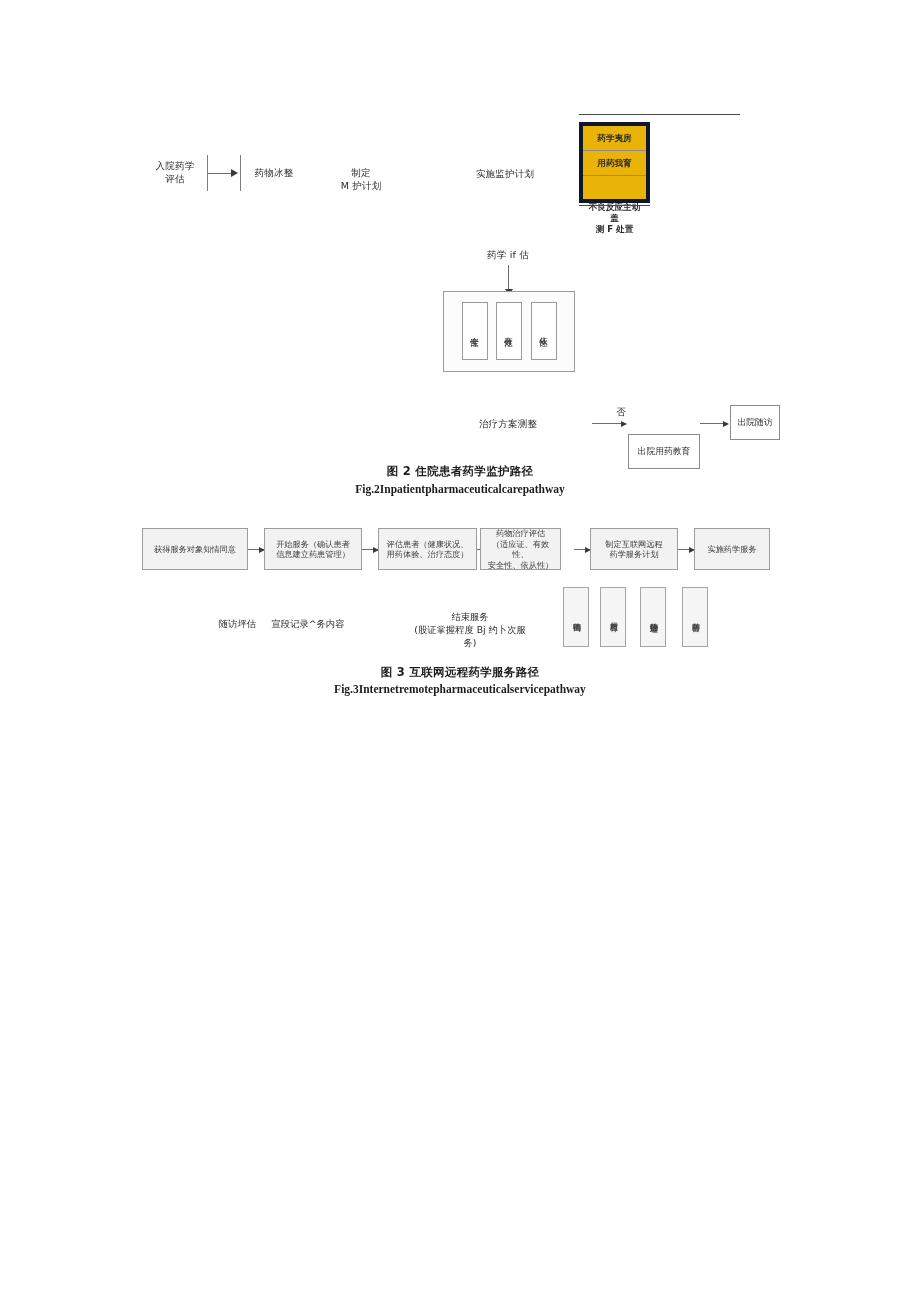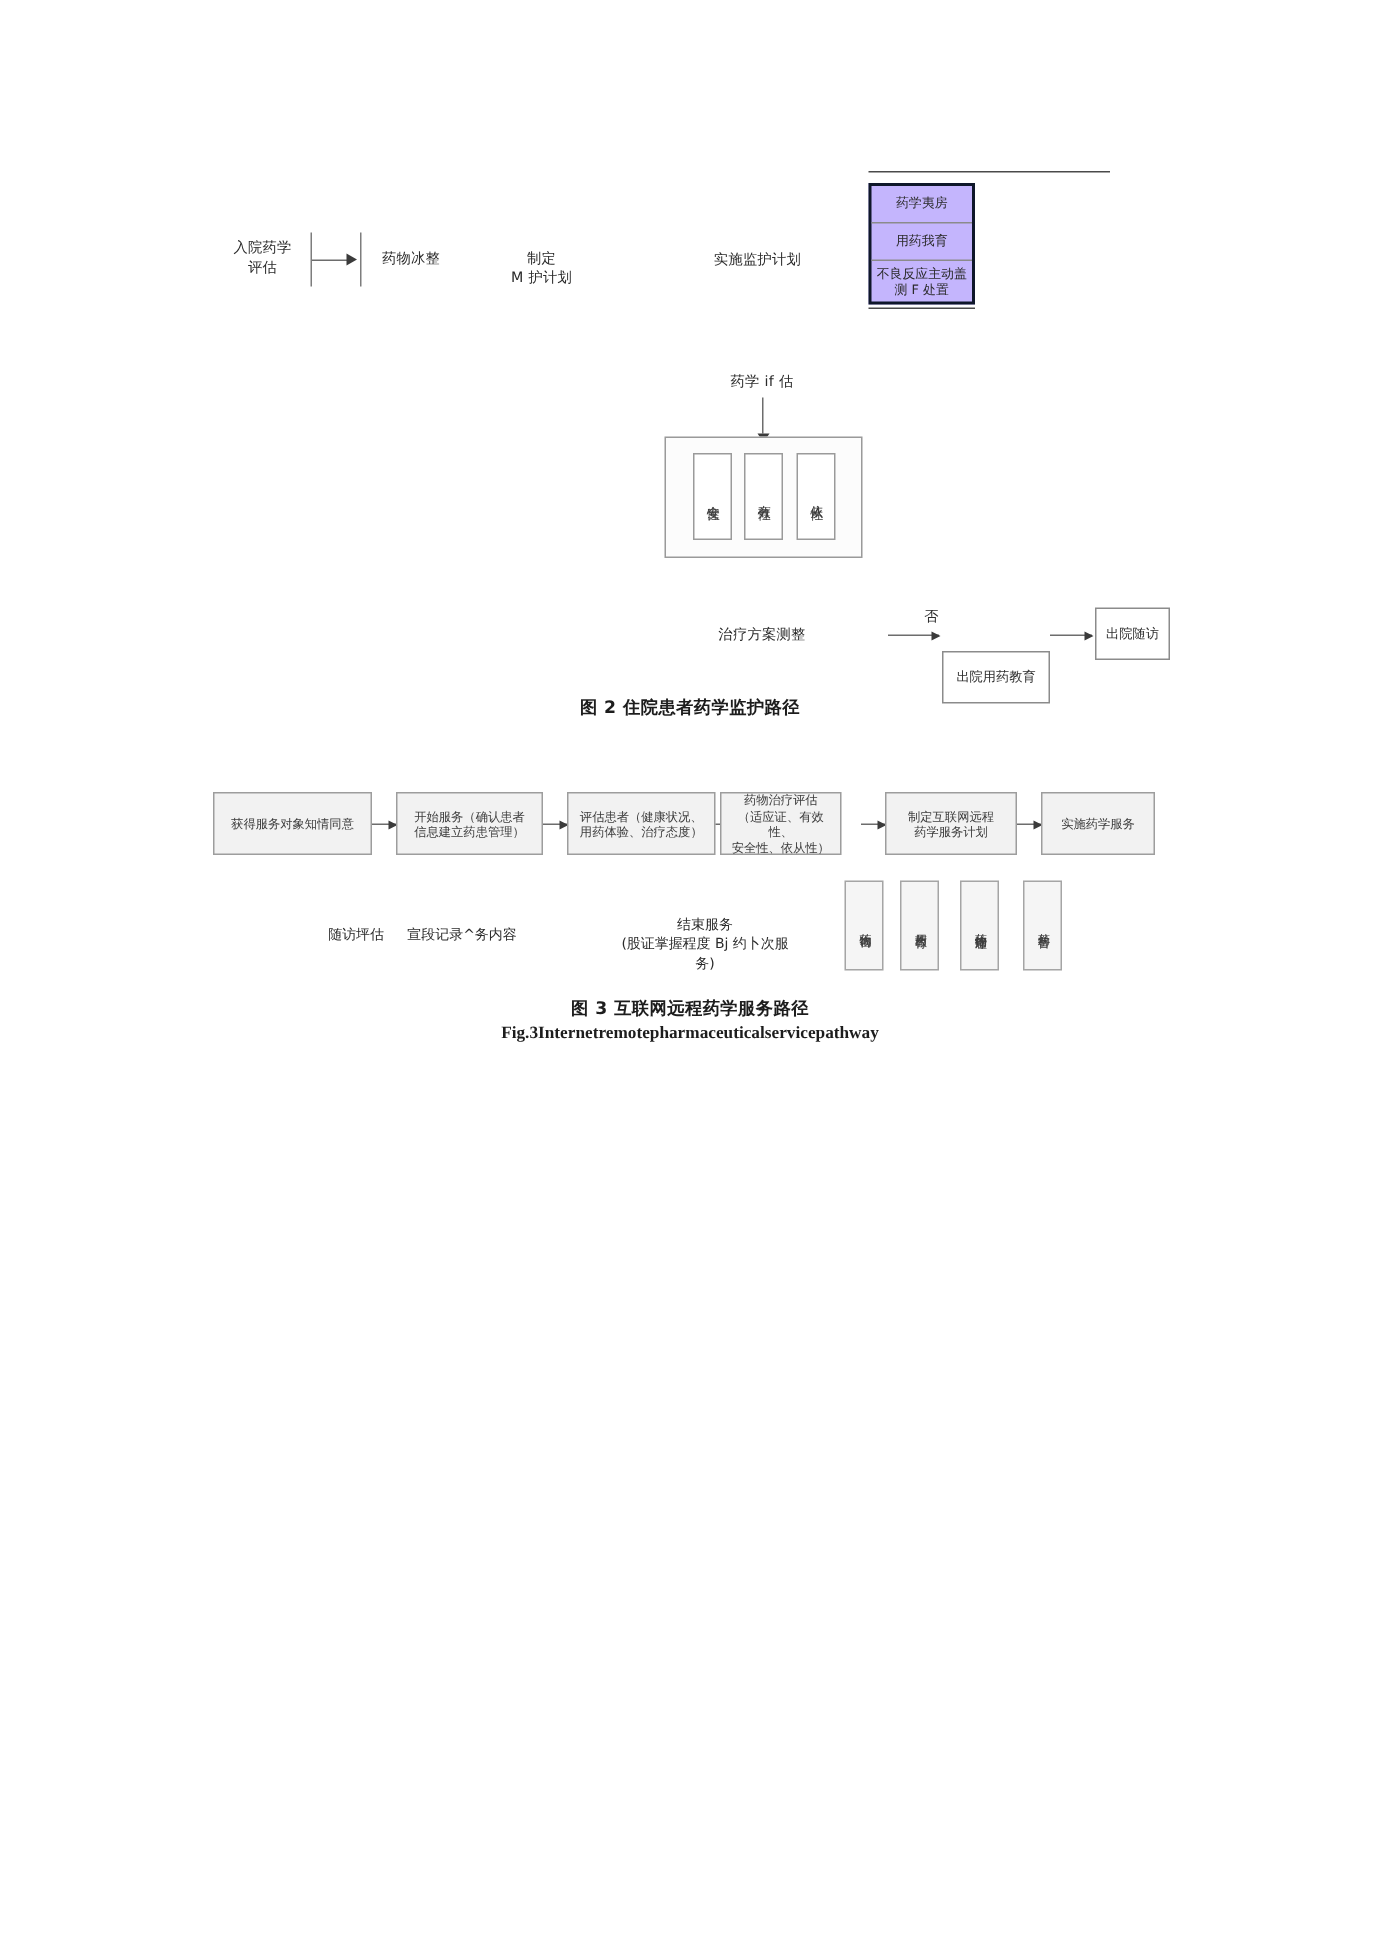--- a/index.html
+++ b/index.html
@@ -99,38 +99,39 @@
     margin-top: -4px;
     width: 0; height: 0;
     border-left: 7px solid #3b3b3b;
     border-top: 4px solid transparent;
     border-bottom: 4px solid transparent;
   }
 
   
   .mini-table {
     position: absolute;
-    border: 2px solid #0f172a;
-    background: #c4b5fd;
-    box-sizing: border-box;
+    border: 4px solid #0f172a;
+    background: #eab308;
+    box-sizing: border-box;
+    font-weight: bold;
   }
   .mini-row {
     box-sizing: border-box;
     border-bottom: 1px solid #8b8b8b;
     font-size: 8.6px;
     line-height: 11px;
     color: #2b2b2b;
     display: flex;
     align-items: center;
     justify-content: center;
     text-align: center;
     padding: 1px 2px;
     white-space: pre-line;
   }
-  .mini-row:last-child { border-bottom: none; }
+  .mini-row:last-child { border-bottom: none; margin-top: 28px; }
   .mini-gap {
     box-sizing: border-box;
     background: #ffffff;
     border-bottom: 1px solid #8b8b8b;
   }
 
   
   .eval-outer {
     position: absolute;
     border: 1px solid #9a9a9a;
@@ -289,20 +290,21 @@
 
     <div class="arrow-h" style="left:592px;top:423px;width:34px;"></div>
 
     <div class="dbox" style="left:628px;top:405px;width:72px;height:35px;margin-top:29px;">出院用药教育</div>
 
     <div class="arrow-h" style="left:700px;top:423px;width:28px;"></div>
 
     <div class="dbox" style="left:730px;top:405px;width:50px;height:35px;">出院随访</div>
 
     <div class="cap-cn" style="left:0;top:464px;">图 2 住院患者药学监护路径</div>
+    <div class="cap-en" style="left:0;top:483px;">Fig.2Inpatientpharmaceuticalcarepathway</div>
   </div>
 
   <div class="abs" style="left:0;top:515px;width:920px;height:190px;">
 
     <div class="fbox" style="left:142px;top:13px;width:106px;height:42px;text-align:center;">获得服务对象知情同意</div>
     <div class="arrow-h" style="left:248px;top:34px;width:16px;"></div>
 
     <div class="fbox" style="left:264px;top:13px;width:98px;height:42px;">开始服务（确认患者
 信息建立药患管理）</div>
     <div class="arrow-h" style="left:362px;top:34px;width:16px;"></div>

